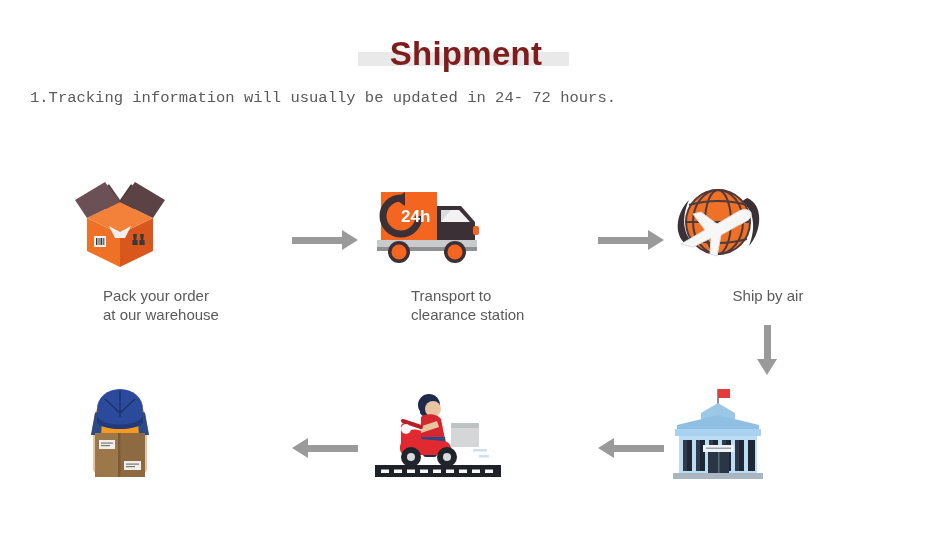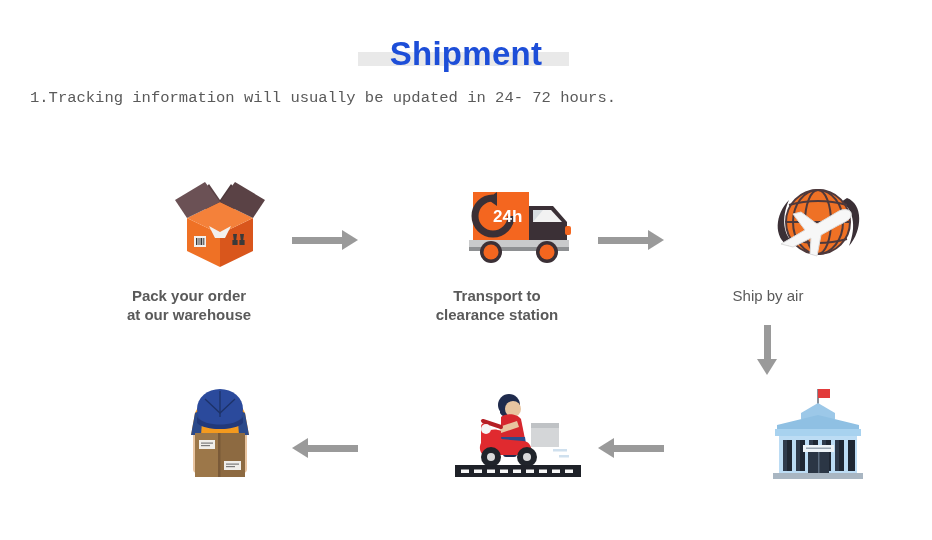--- a/index.html
+++ b/index.html
@@ -32,21 +32,21 @@
     left: 358px;
     top: 52px;
     width: 211px;
     height: 14px;
     background: #e9e9e9;
   }
   .title-text {
     position: relative;
     font-size: 33px;
     font-weight: bold;
-    color: #1d4ed8;
+    color: #7f1d1d;
     letter-spacing: 0.3px;
     line-height: 1;
   }
 
   
   .intro {
     position: absolute;
     left: 30px;
     top: 88px;
     width: 864px;
@@ -72,30 +72,30 @@
   }
   .cell {
     position: absolute;
     width: 210px;
     text-align: center;
   }
   .cell .art {
     height: 100px;
     display: flex;
     align-items: flex-end;
-    justify-content: flex-end;
+    justify-content: flex-start;
   }
   .cell .cap {
     margin-top: 16px;
     font-size: 15px;
     line-height: 19px;
     color: #5a5a5a;
     white-space: pre-line;
   }
-  .cap.left-ish { text-align: center; padding-left: 38px; font-weight: bold; }
+  .cap.left-ish { text-align: left; padding-left: 38px; }
 
   
   .c1 { left: 65px; }
   .c2 { left: 373px; }
   .c3 { left: 663px; }
 
   
   .arrow-h {
     position: absolute;
     width: 66px;

